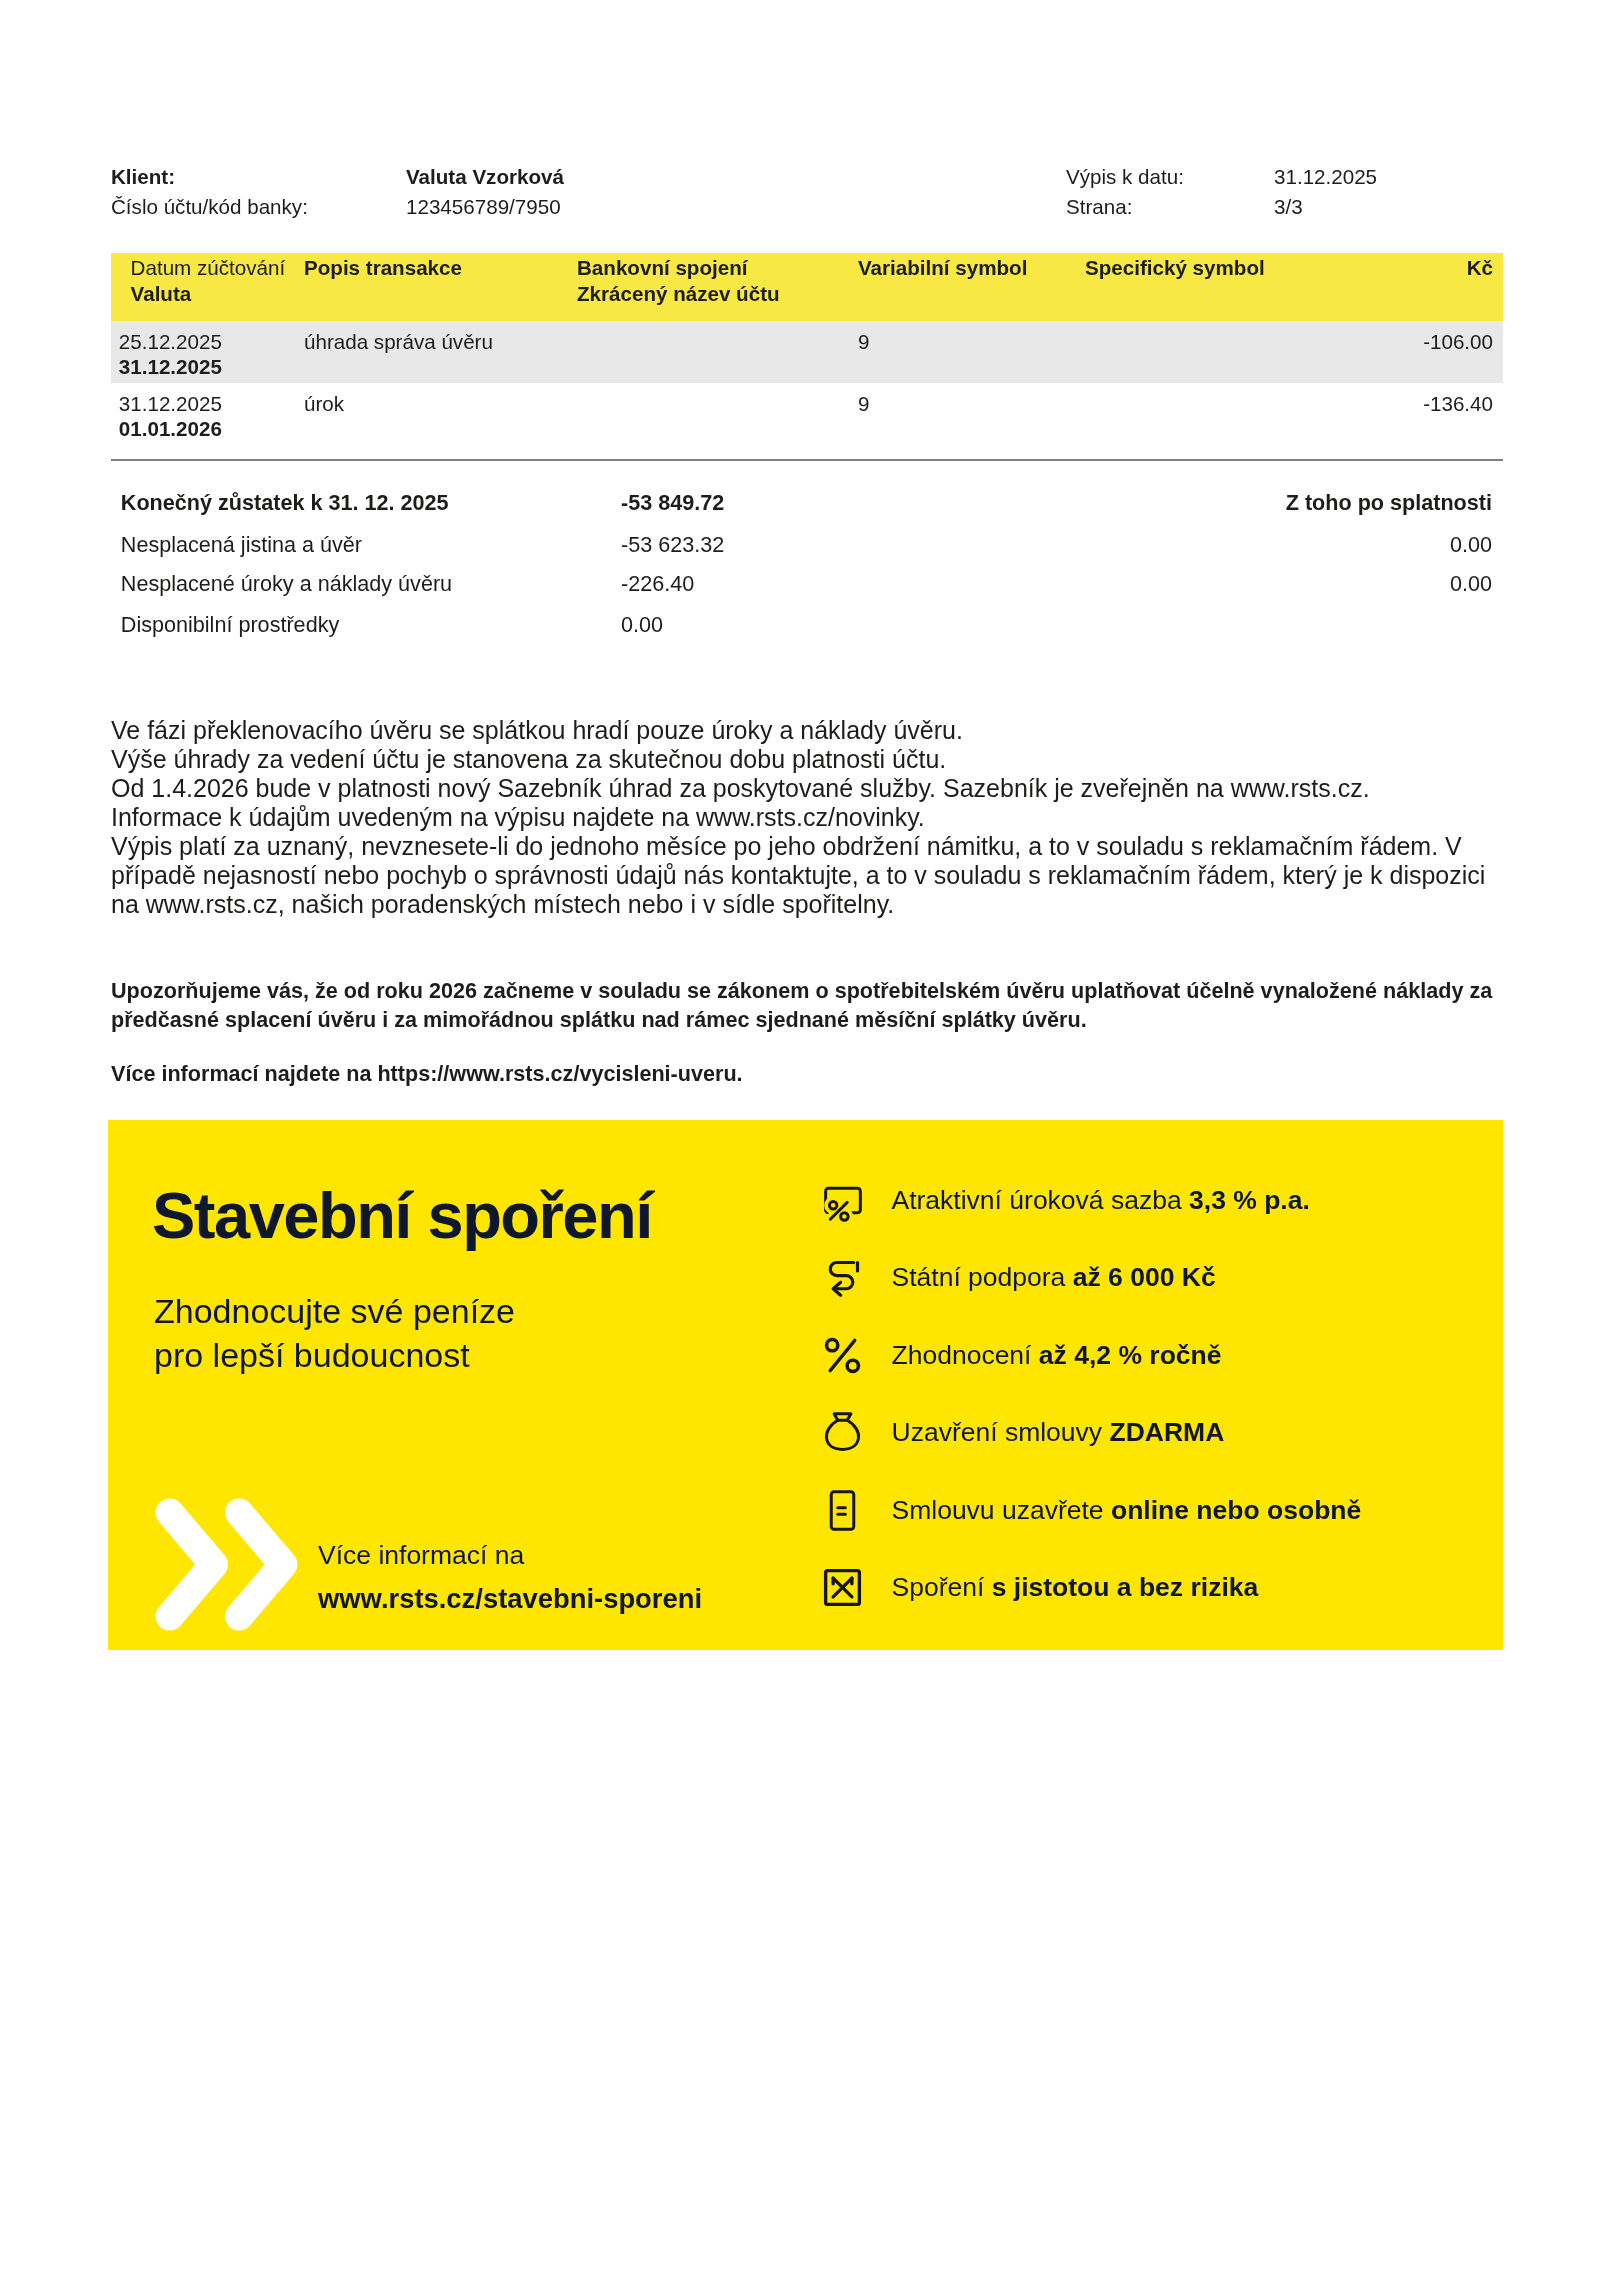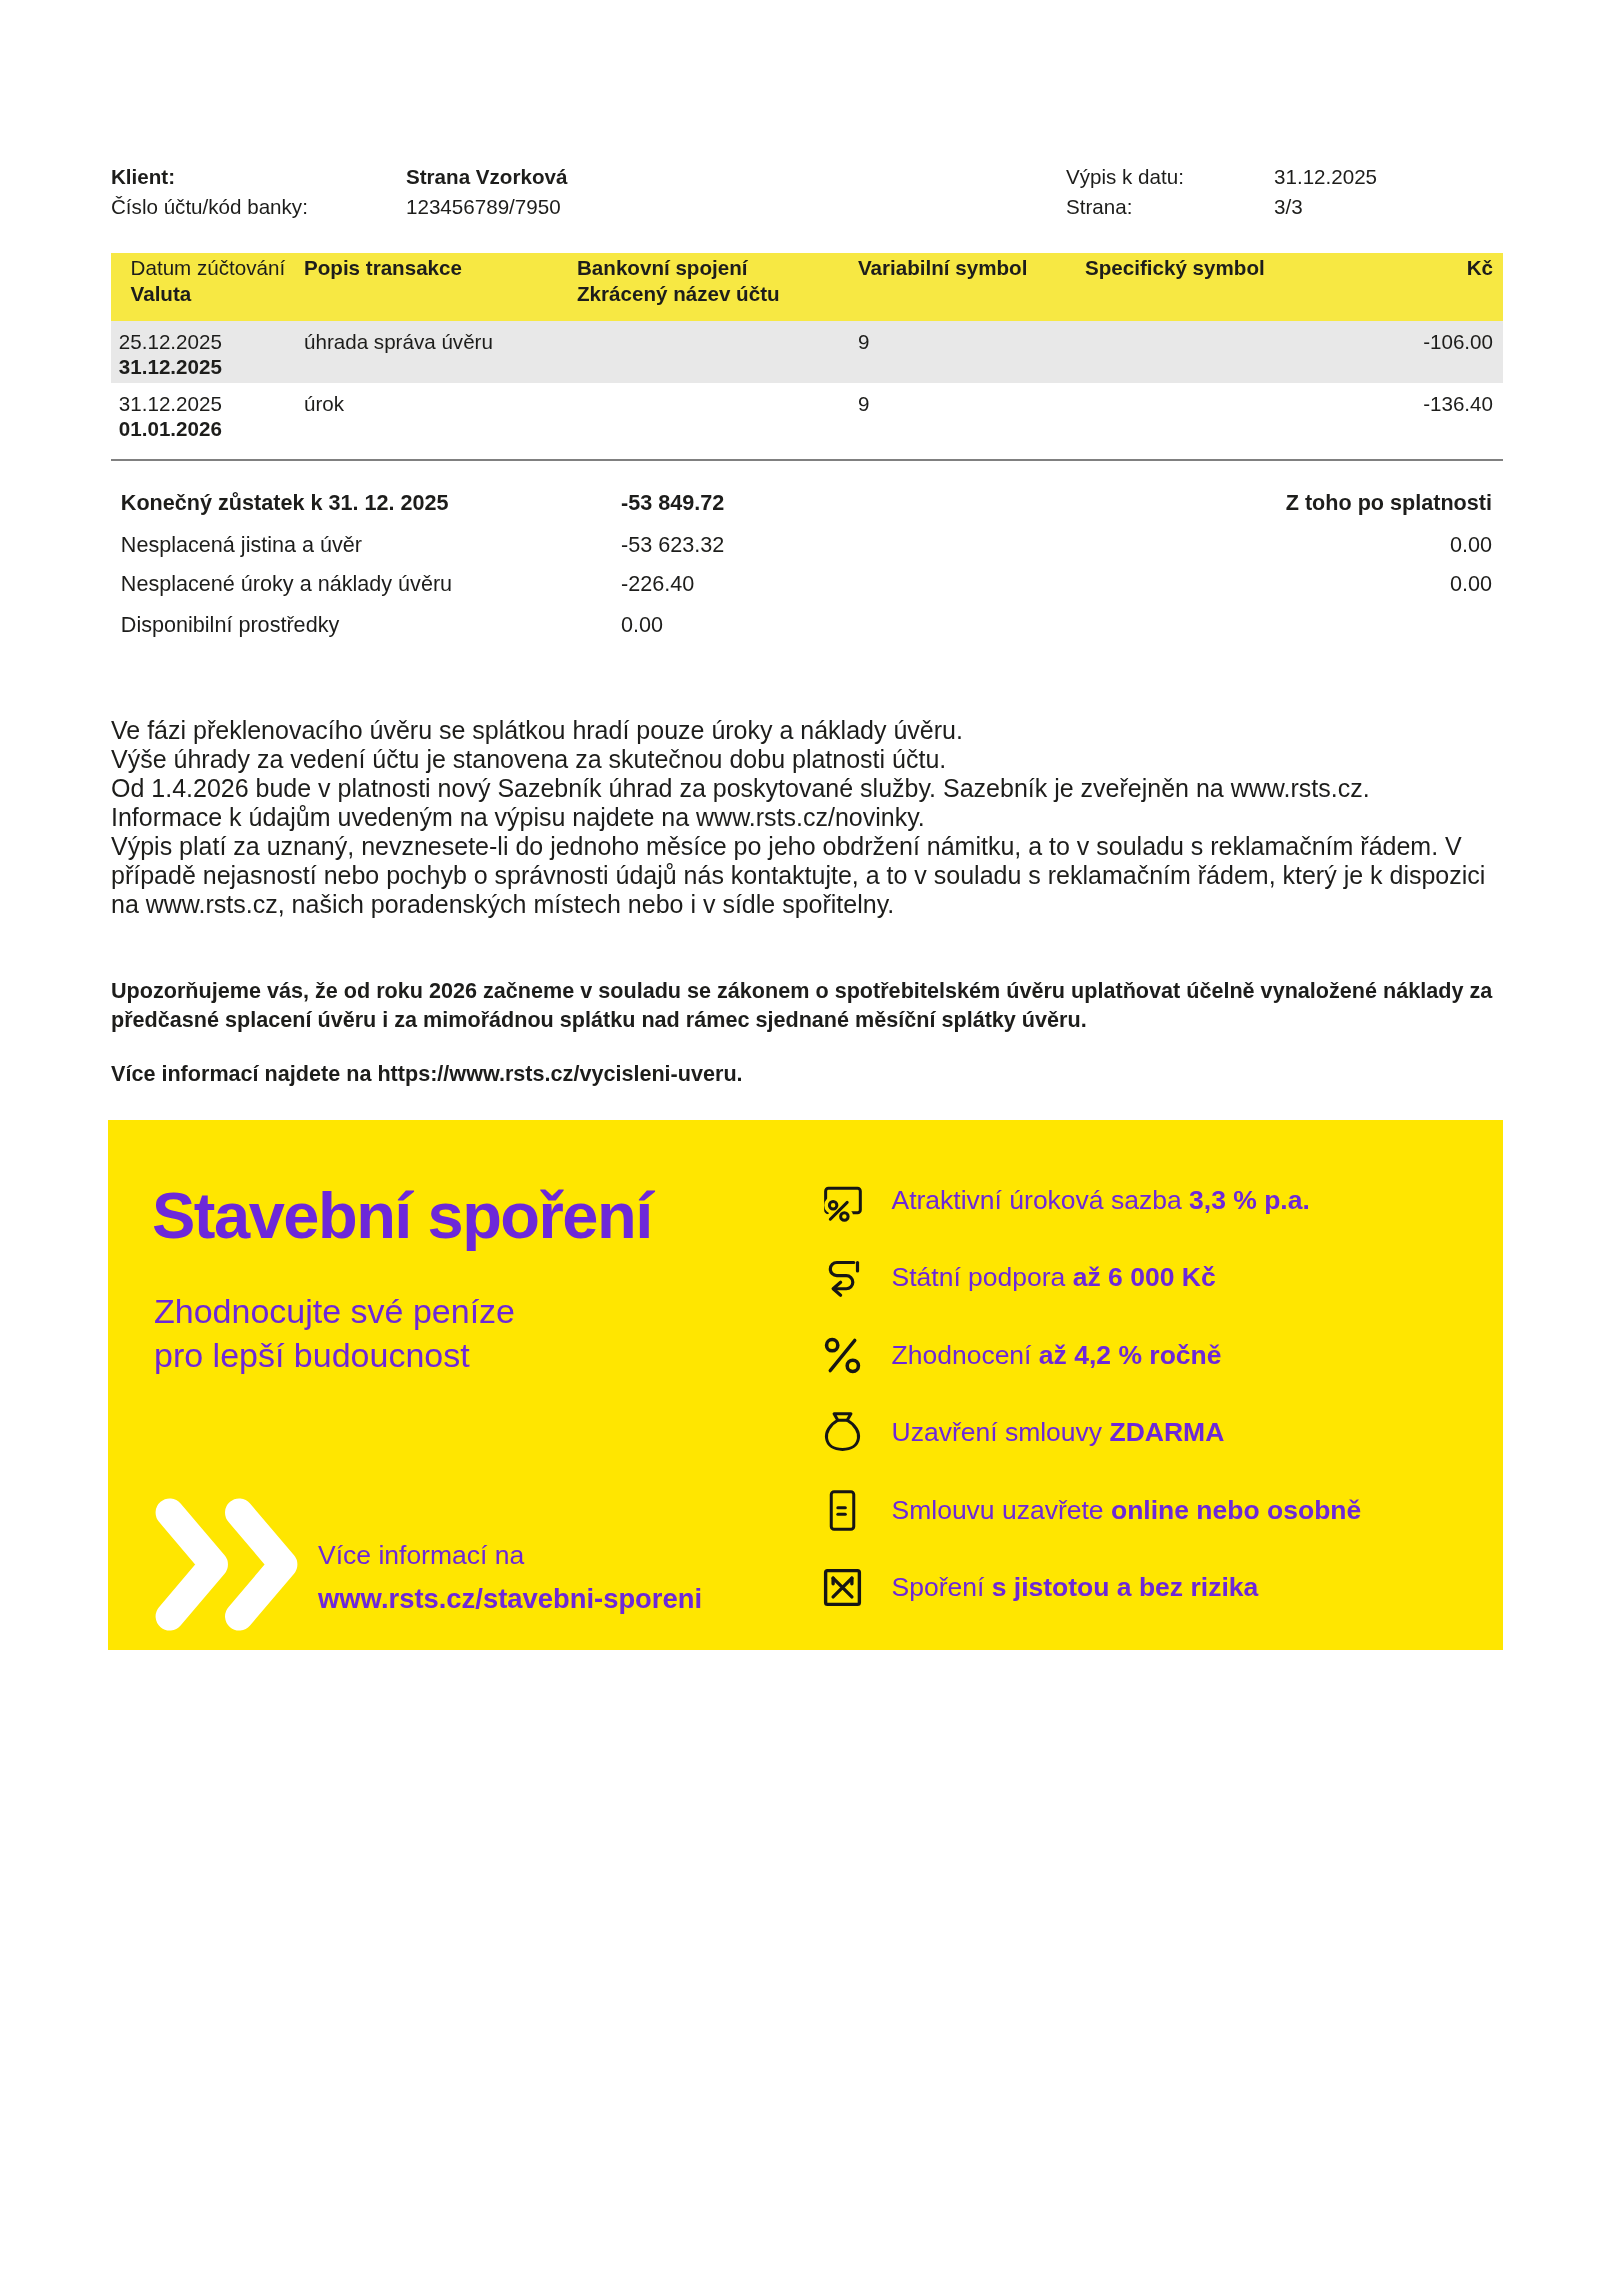--- a/index.html
+++ b/index.html
@@ -50,42 +50,42 @@
   .sumrow .amt{position:absolute;left:510px;width:384px;}
   .sumrow .ovd{position:absolute;left:891px;width:490px;text-align:right;}
   
   .notes{left:111px;top:716px;width:1398px;font-size:25px;line-height:29px;}
   .notice{left:111px;top:976px;width:1406px;font-size:21.6px;font-weight:bold;line-height:29px;}
   .notice .p2{margin-top:25px;}
   
   .banner{
     left:108px;top:1120px;width:1395px;height:530px;
     background:var(--yellow-banner);
-    color:#6d28d9;
+    color:#0f172a;
   }
   .b-title{left:44px;top:58px;font-size:65px;font-weight:bold;letter-spacing:-1.5px;white-space:nowrap;}
   .b-sub{left:46px;top:169px;font-size:34px;line-height:44px;font-weight:normal;}
   .feat{
     left:712px;height:47px;
     display:flex;align-items:center;gap:26.5px;
     font-size:26.5px;white-space:nowrap;
   }
   .feat .icon{flex:0 0 45px;height:45px;}
   .feat svg{display:block;}
   .b-info{left:210px;top:413px;line-height:44px;font-size:26.5px;white-space:nowrap;}
   .b-info .url{font-size:27.4px;font-weight:bold;}
   .chev{left:45px;top:378px;}
 </style>
 </head>
 <body>
 
 <div class="page">
 
   <span class="abs meta b" style="left:111px;top:165px">Klient:</span>
-  <span class="abs meta b" style="left:406px;top:165px">Strana Vzorková</span>
+  <span class="abs meta b" style="left:406px;top:165px">Valuta Vzorková</span>
   <span class="abs meta" style="left:1066px;top:165px">Výpis k datu:</span>
   <span class="abs meta" style="left:1274px;top:165px">31.12.2025</span>
   <span class="abs meta" style="left:111px;top:195px">Číslo účtu/kód banky:</span>
   <span class="abs meta" style="left:406px;top:195px">123456789/7950</span>
   <span class="abs meta" style="left:1066px;top:195px">Strana:</span>
   <span class="abs meta" style="left:1274px;top:195px">3/3</span>
 
   <div class="abs thead">
     <div class="cell c-date">
       <span>Datum zúčtování</span><br>

